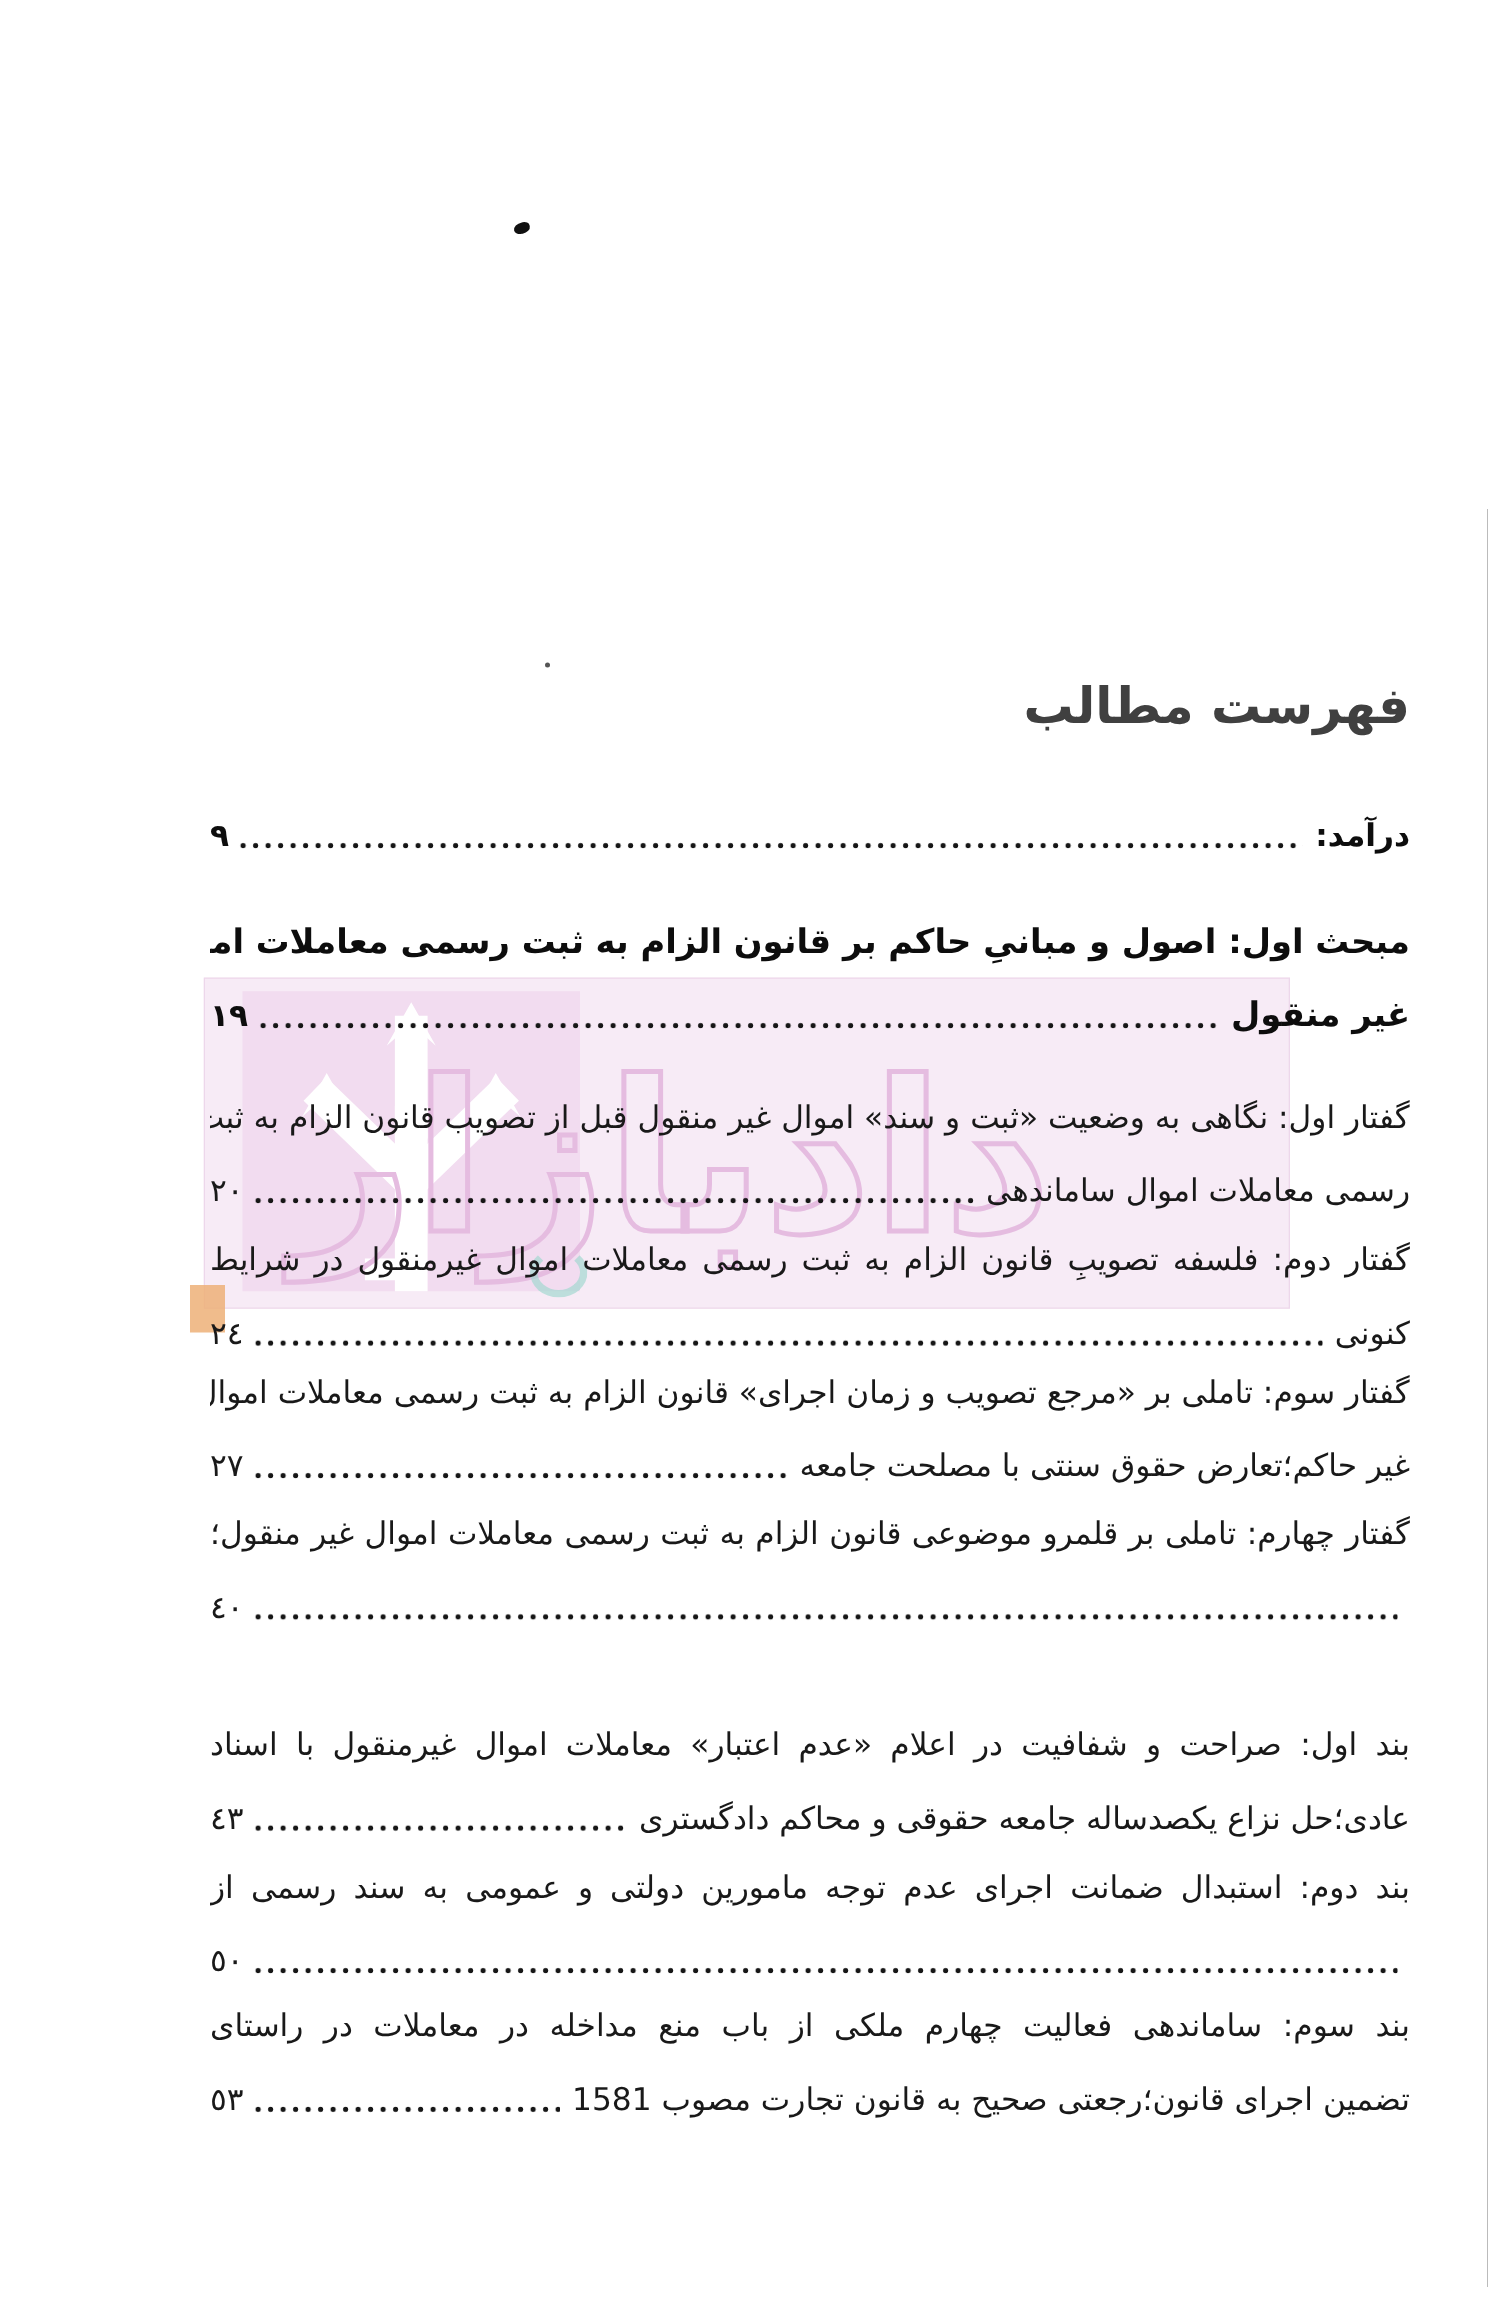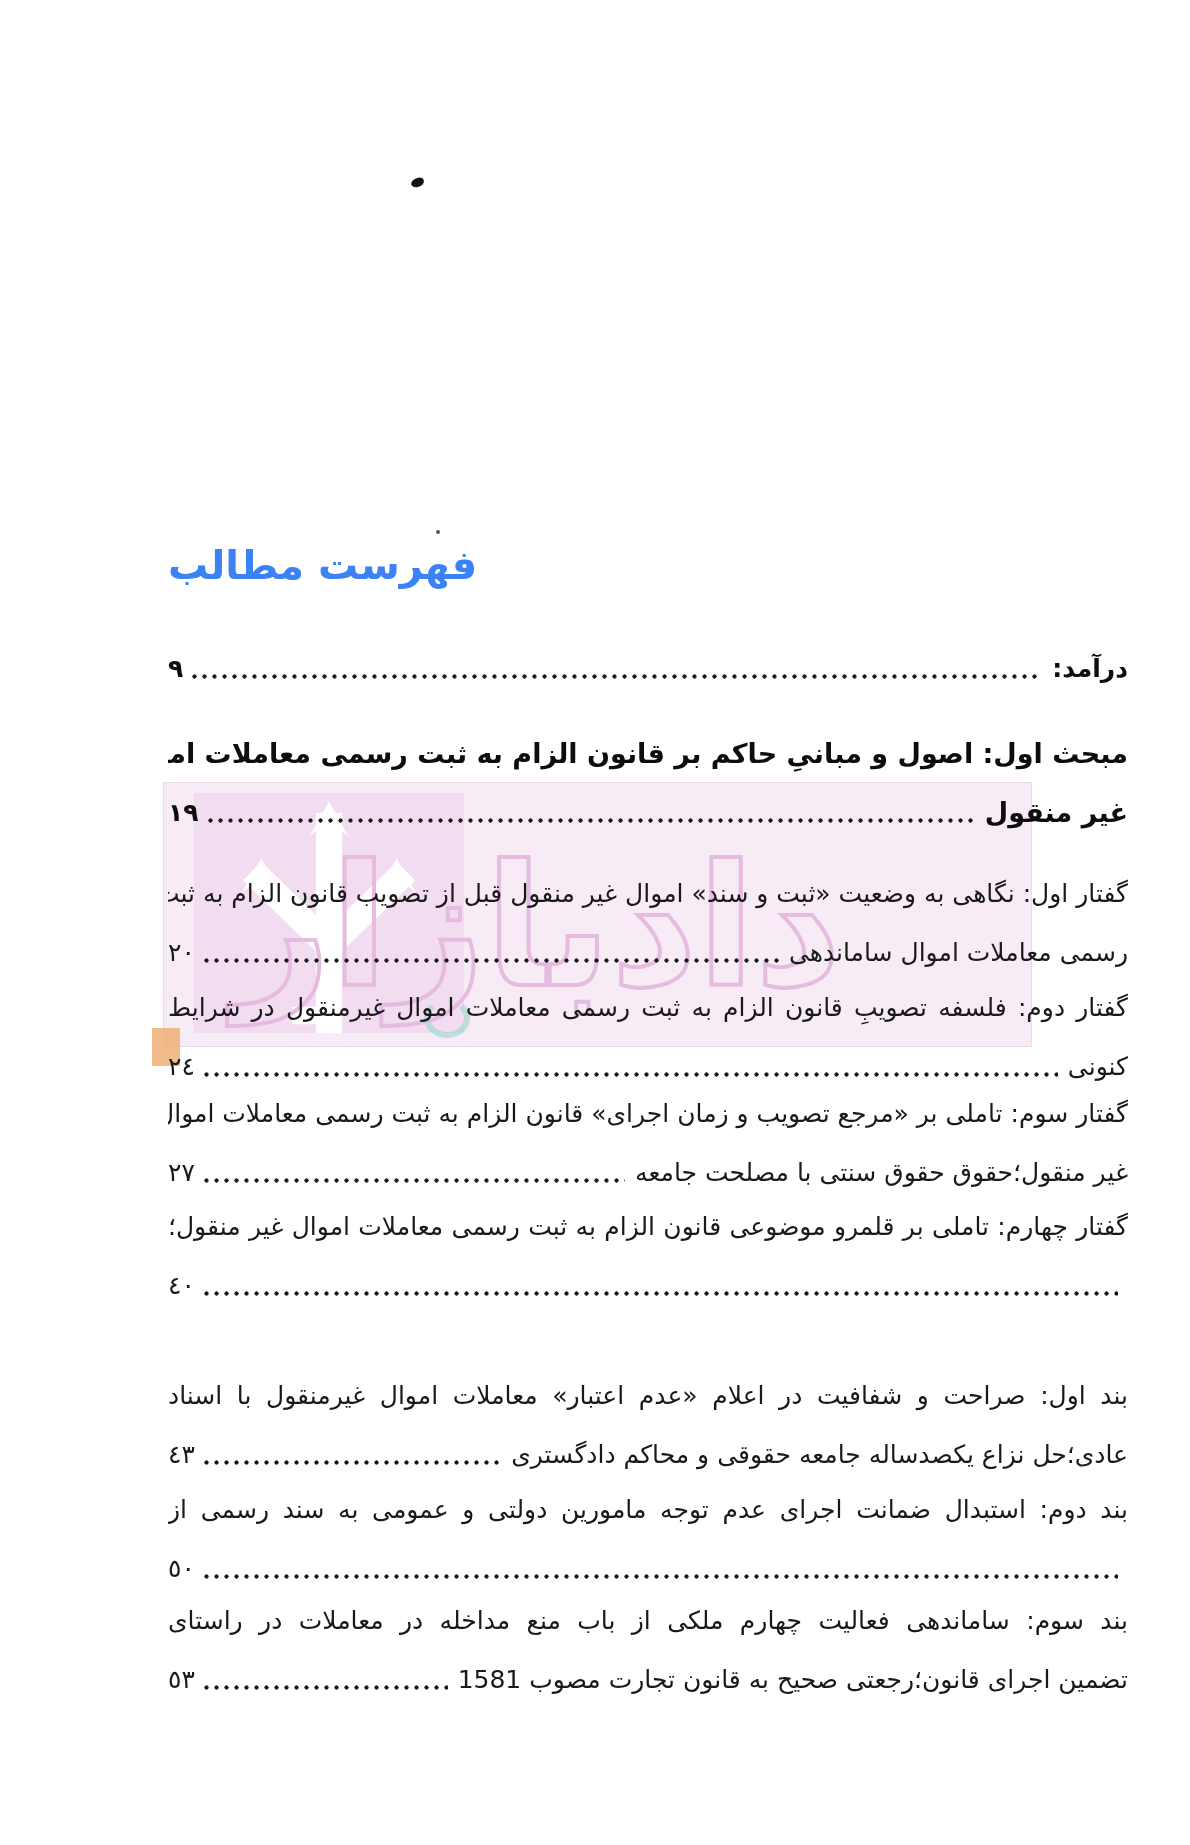--- a/index.html
+++ b/index.html
@@ -55,22 +55,22 @@
     position:absolute;left:436px;top:530px;width:4px;height:4px;
     background:#555;border-radius:50%;z-index:2;
   }
   
   .content{
     position:absolute;left:168px;top:0;width:960px;height:100%;
     z-index:1;
   }
   .title{
     position:absolute;top:542px;left:0;width:100%;
-    text-align:left;direction:rtl;
-    font-size:40px;font-weight:bold;color:#3b82f6;
+    text-align:right;direction:rtl;
+    font-size:40px;font-weight:bold;color:#404040;
   }
   .l{
     position:absolute;left:0;width:100%;
     direction:rtl;font-size:25px;line-height:38px;color:#191919;
   }
   .l.row{display:flex;align-items:flex-end;height:40px;}
   .l .t{white-space:nowrap;}
   .l .grow{
     flex:1 1 auto;
     text-align:justify;text-align-last:justify;
@@ -154,21 +154,21 @@
     <div class="l row" style="top:1046px">
       <span class="t">کنونی</span>
       <span class="dots"></span>
       <span class="pg">٢٤</span>
     </div>
 
     <div class="l just" style="top:1095px">
       <span>گفتار سوم: تاملی بر «مرجع تصویب و زمان اجرای» قانون الزام به ثبت رسمی معاملات اموال</span>
     </div>
     <div class="l row" style="top:1152px">
-      <span class="t">غیر منقول؛حقوق حقوق سنتی با مصلحت جامعه</span>
+      <span class="t">غیر حاکم؛تعارض حقوق سنتی با مصلحت جامعه</span>
       <span class="dots"></span>
       <span class="pg">٢٧</span>
     </div>
 
     <div class="l just" style="top:1208px">
       <span>گفتار چهارم: تاملی بر قلمرو موضوعی قانون الزام به ثبت رسمی معاملات اموال غیر منقول؛</span>
     </div>
     <div class="l row" style="top:1265px">
       <span class="dots"></span>
       <span class="pg">٤٠</span>

